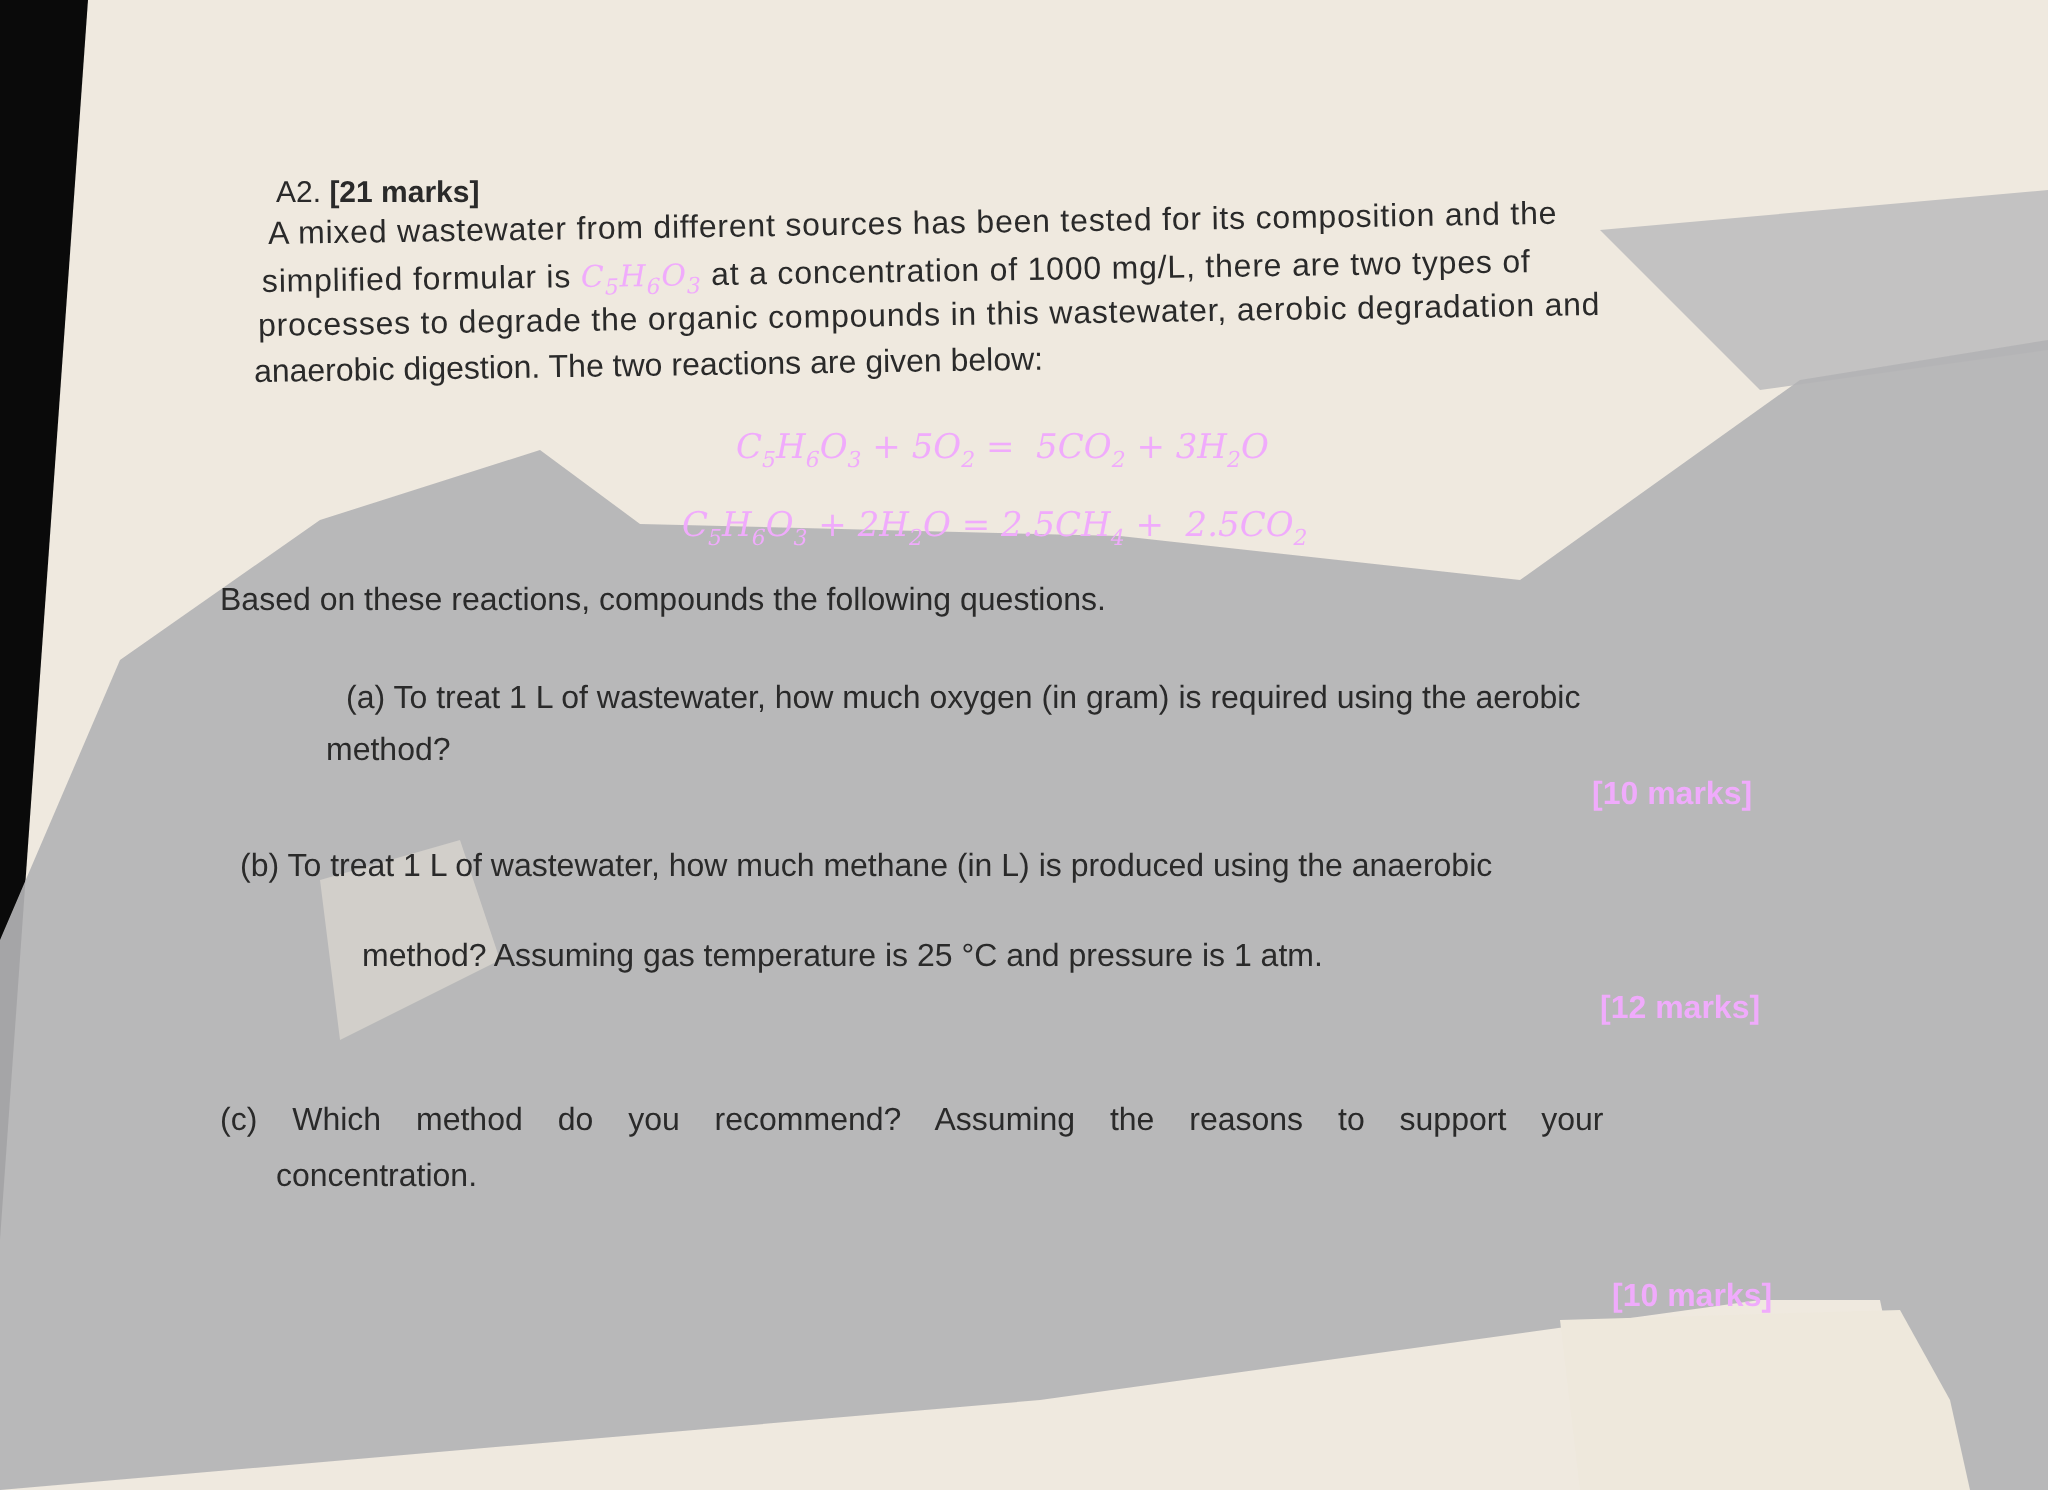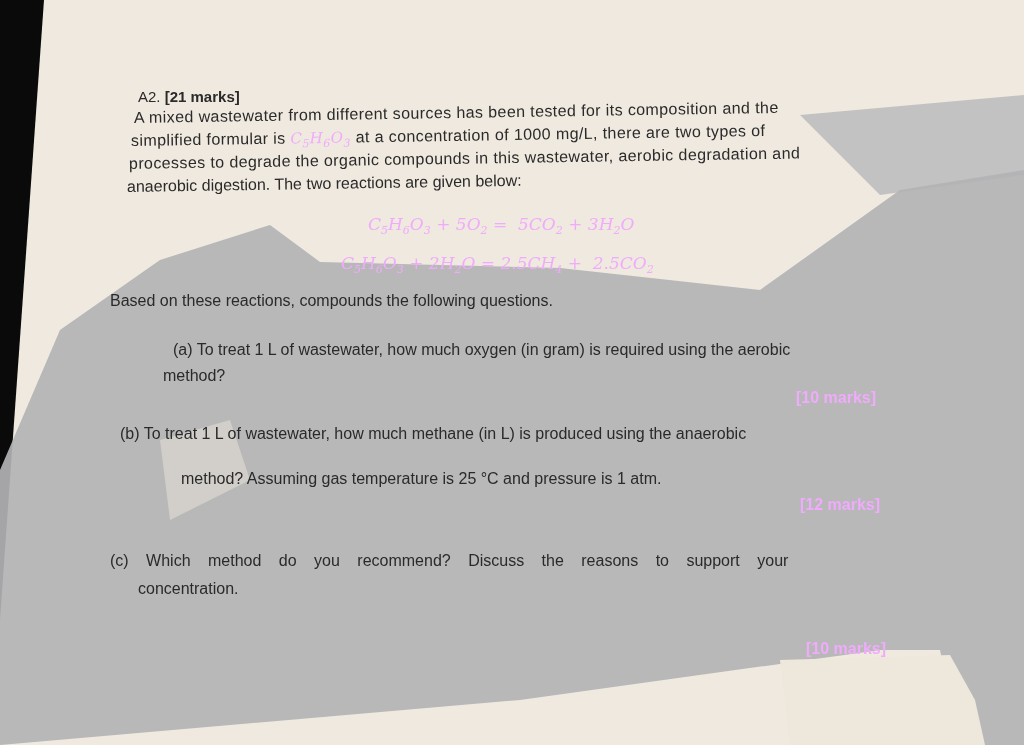--- a/index.html
+++ b/index.html
@@ -86,16 +86,16 @@
 
 <div class="text" style="left:120px; top:425px;text-align:right;">
   <span>(b)</span>
   <span>To treat 1 L of wastewater, how much methane (in L) is produced using the anaerobic</span>
 </div>
 <div class="text" style="left:150px; top:470px;margin-left:31px;">method? Assuming gas temperature is 25 °C and pressure is 1 atm.</div>
 <div class="text marks" style="left:800px; top:496px;">[12 marks]</div>
 
 <div class="text" style="left:110px; top:552px; word-spacing:13px;">
   <span>(c)</span>
-  <span>Which method do you recommend? Discuss the reasons to support your</span>
+  <span>Which method do you recommend? Assuming the reasons to support your</span>
 </div>
 <div class="text" style="left:138px; top:580px;">concentration.</div>
 <div class="text marks" style="left:806px; top:640px;">[10 marks]</div>
 
 </body></html>

